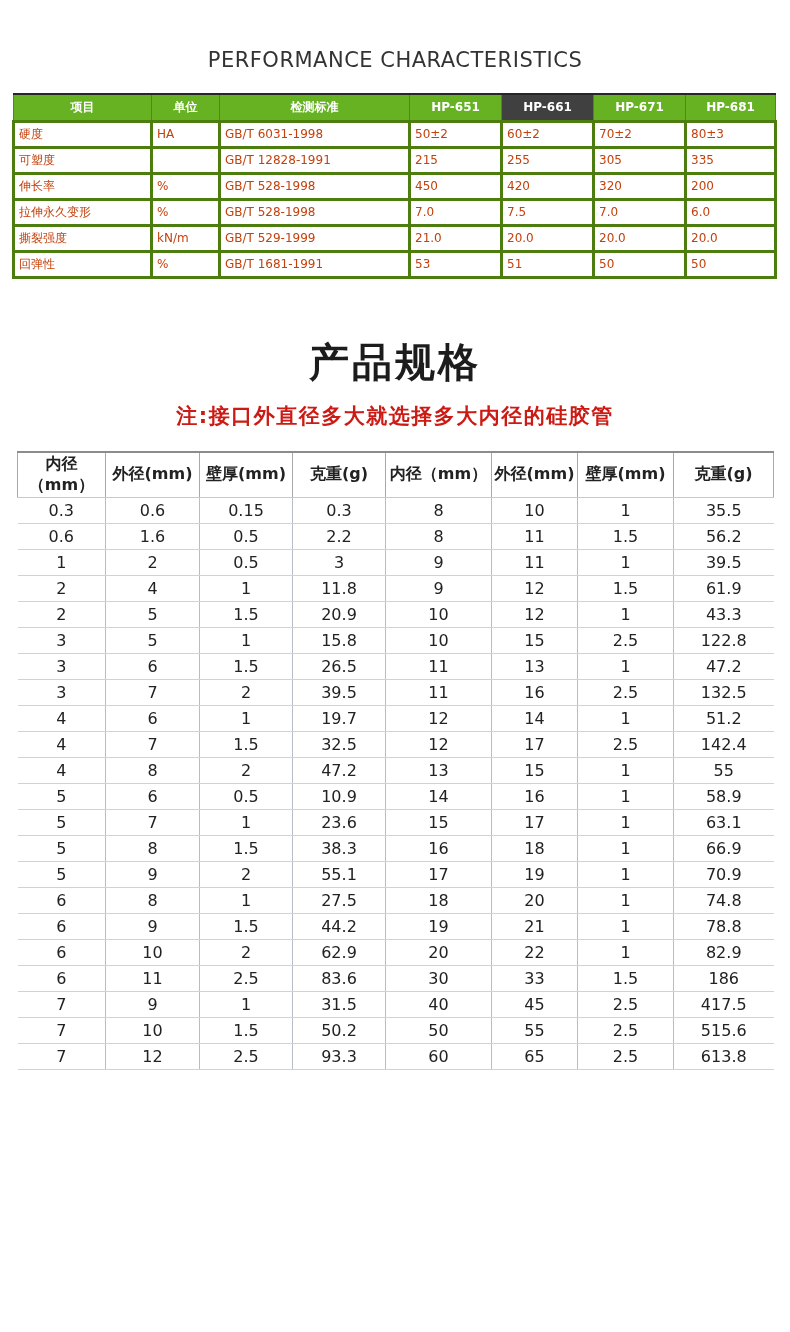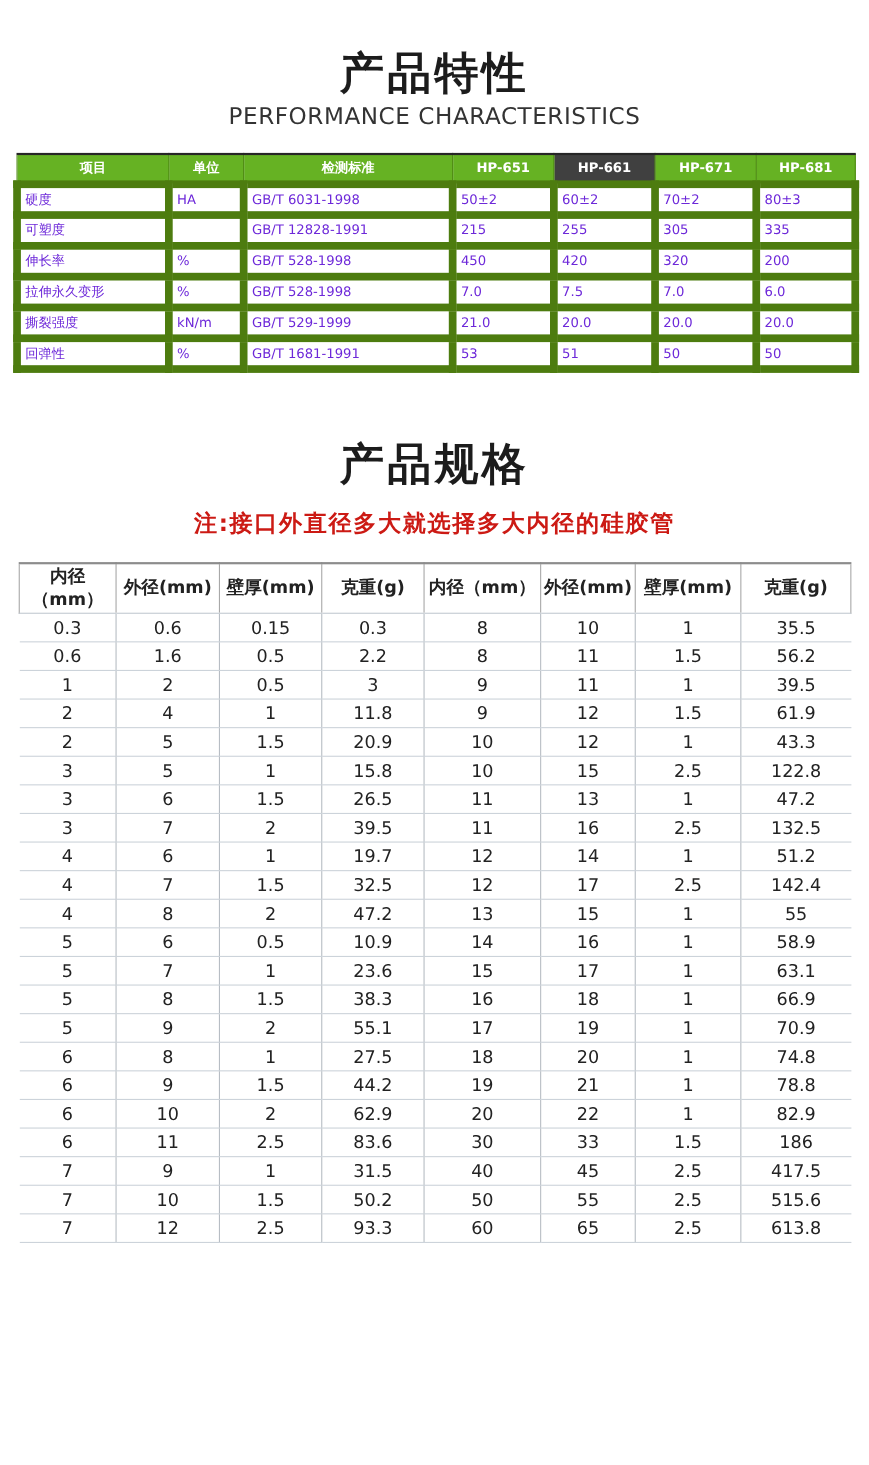--- a/index.html
+++ b/index.html
@@ -56,25 +56,25 @@
     font-weight: bold;
     color: #ffffff;
     text-align: center;
     vertical-align: middle;
     border: 1px solid #4f8a14;
     border-top: none;
   }
   table.perf td {
     height: 26px;
     font-size: 12px;
-    color: #6d28d9;
+    color: #c2410c;
     text-align: left;
     vertical-align: middle;
     padding: 2px 3px 2px 4px;
-    border: 7px solid #4d7c0f;
+    border: 3px solid #4d7c0f;
     background: #ffffff;
   }
 
   
   table.spec {
     table-layout: fixed;
     border-collapse: collapse;
     width: 756px;
     margin: 21px 0 0 17px;
     border-top: 2px solid #8c8c8c;
@@ -100,21 +100,20 @@
     border-right: 1px solid #b7bdc4;
   }
   table.spec td:last-child { border-right: none; }
 </style>
 </head>
 <body>
 
 <div class="page">
 
   <div class="section-head first">
-    <div class="title-zh">产品特性</div>
     <div class="title-en">PERFORMANCE CHARACTERISTICS</div>
   </div>
 
   <table class="perf">
     <colgroup>
       <col style="width:138px">
         <col style="width:68px">
         <col style="width:190px">
       <col style="width:92px">
         <col style="width:92px">

